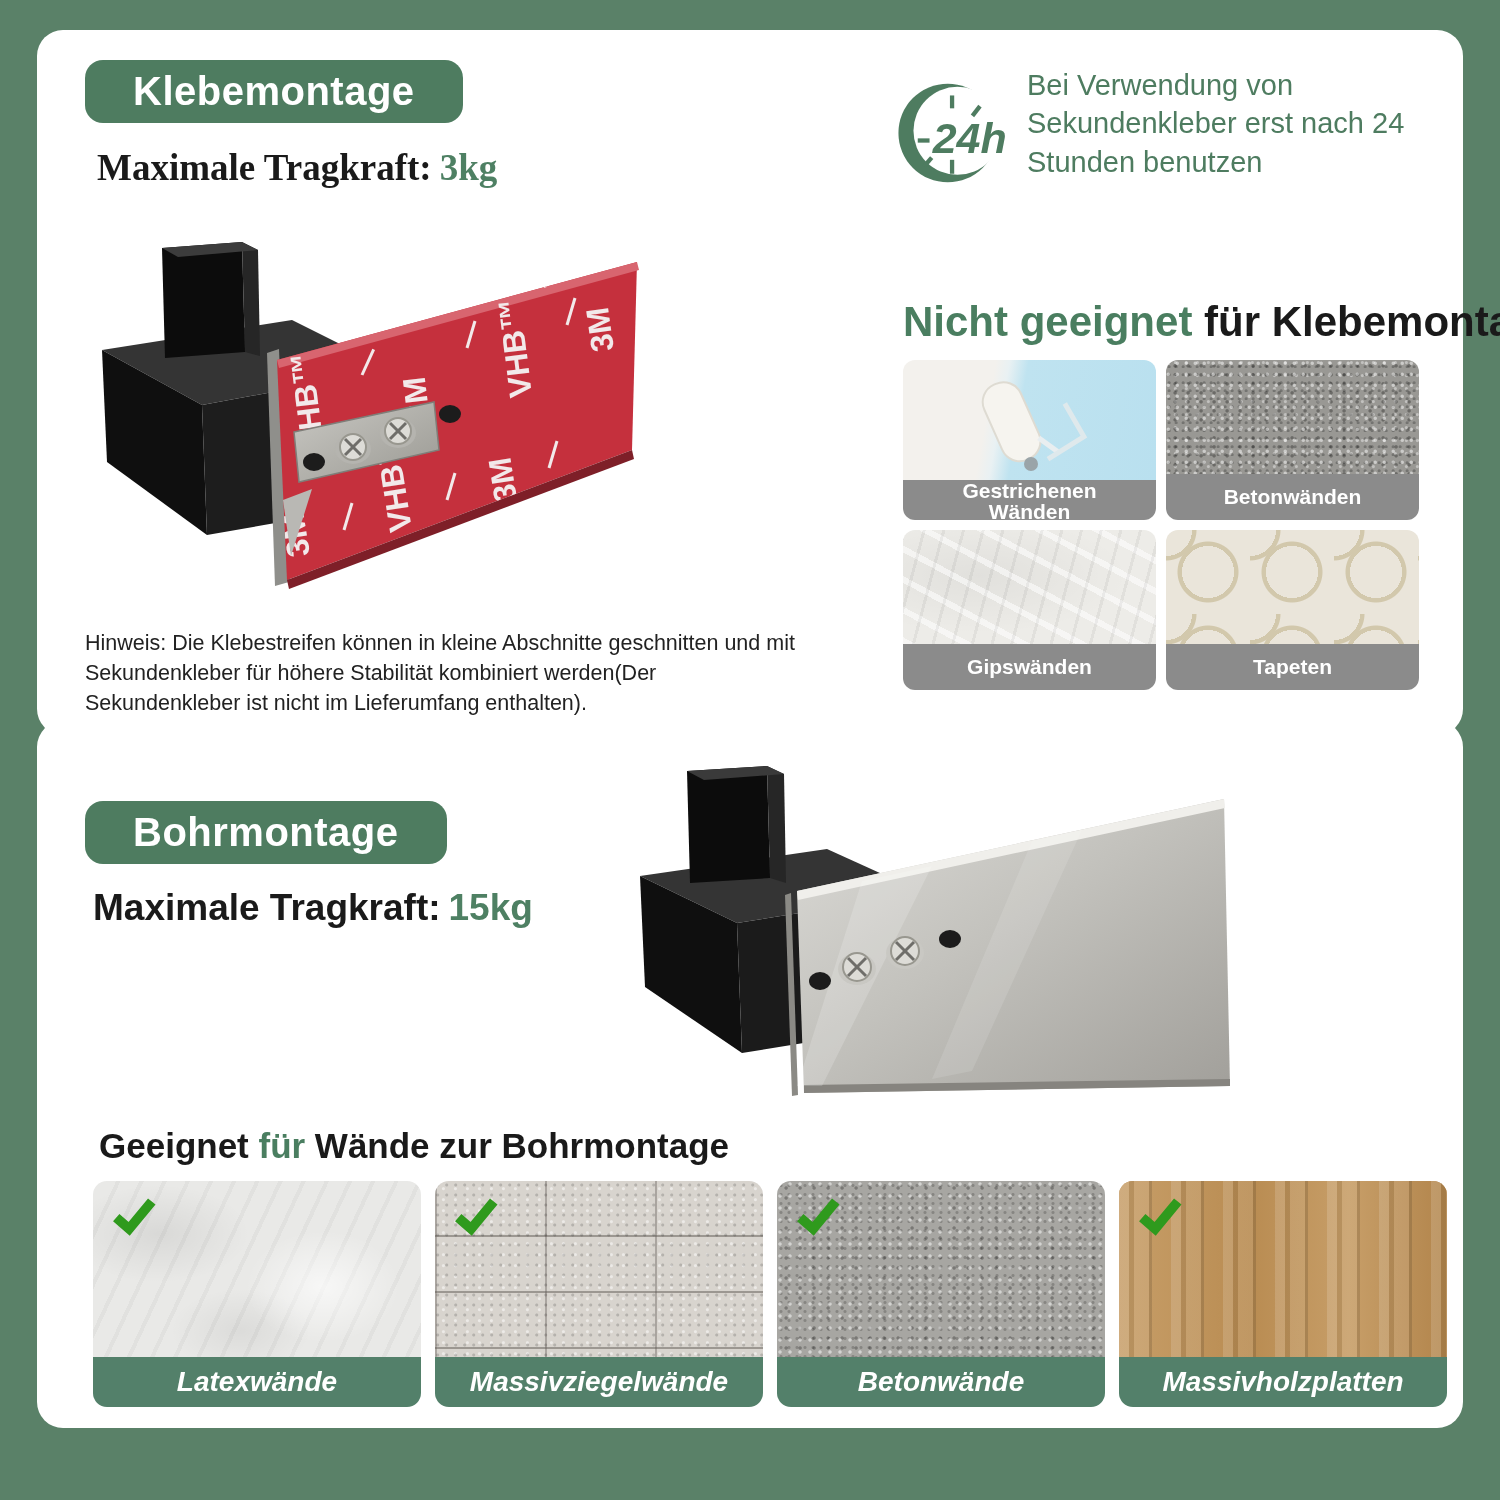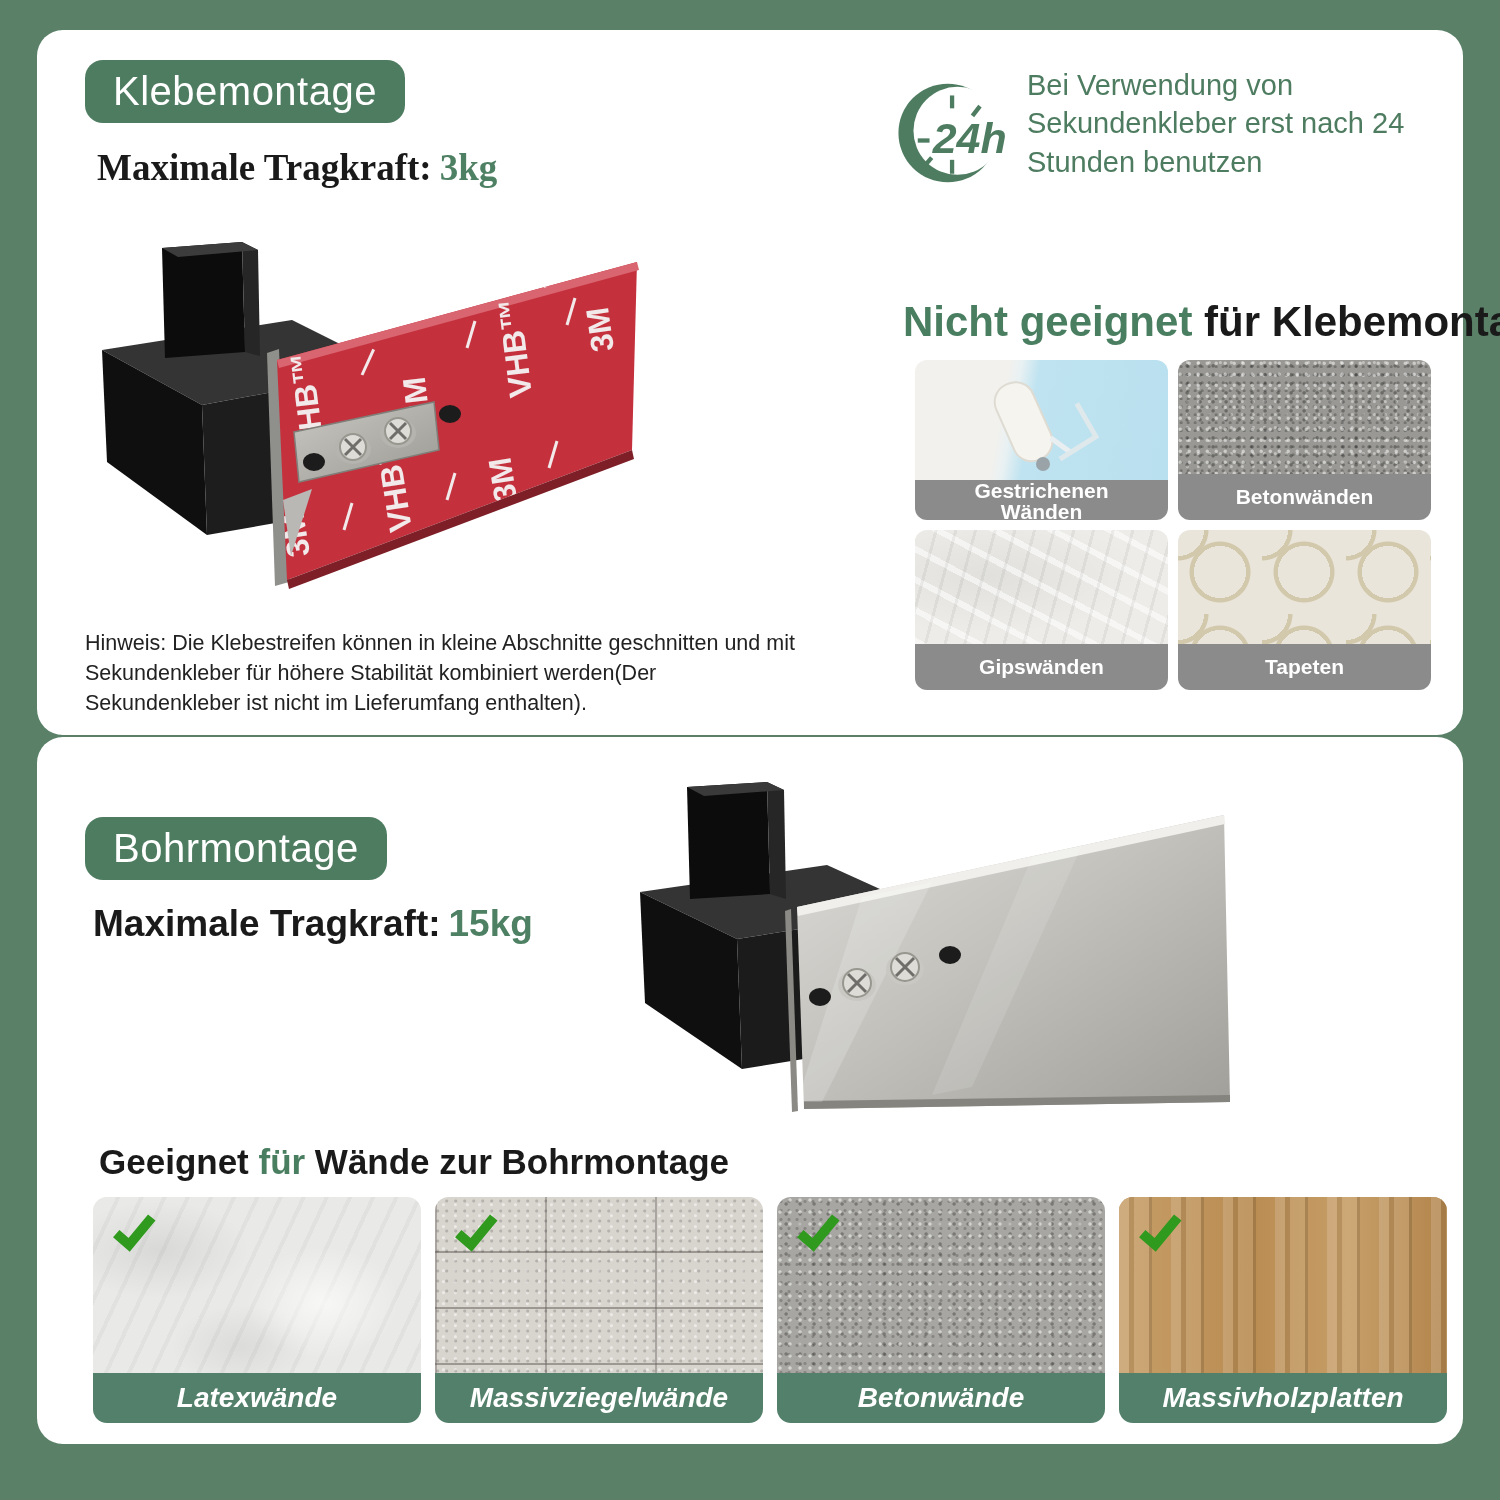--- a/index.html
+++ b/index.html
@@ -1,37 +1,37 @@
 <!DOCTYPE html>
 <html><head>
 <meta charset="utf-8">
 <style>
   html,body{margin:0;padding:0;background:#5A8168;}
   .canvas{position:relative;width:1500px;height:1500px;background:#5A8168;overflow:hidden;
           font-family:"Liberation Sans",sans-serif;color:#1a1a1a;}
   .card{position:absolute;left:37px;width:1426px;background:#ffffff;border-radius:26px;}
   #card-adhesive{top:30px;height:705px;}
-  #card-drill{top:737px;height:707px;}
+  #card-drill{top:721px;height:707px;}
 
   .badge{position:absolute;display:inline-block;background:#4E7C60;color:#fff;
-         font-size:40px;font-weight:400;padding:9px 28px;border-radius:18px;letter-spacing:.5px;}
+         font-size:40px;font-weight:700;padding:9px 48px;border-radius:18px;letter-spacing:.5px;}
   .capacity{position:absolute;font-size:37px;font-weight:700;white-space:nowrap;}
   .capacity .val{color:#4E8063;margin-left:8px;}
 
   .clock-note{position:absolute;color:#4E7C60;font-size:29px;line-height:1.32;font-weight:500;width:440px;}
   .clock-icon{position:absolute;}
 
   .section-heading{position:absolute;font-size:42px;font-weight:700;white-space:nowrap;}
   .section-heading .green{color:#4A7E60;}
 
   .hint{position:absolute;font-size:21.5px;line-height:1.4;color:#222;width:715px;}
 
   
   .wall-grid{position:absolute;display:grid;grid-template-columns:253px 253px;gap:10px;}
-  .wall-cell{width:253px;height:160px;border-radius:12px;overflow:hidden;display:flex;flex-direction:column;margin-left:12px;}
+  .wall-cell{width:253px;height:160px;border-radius:12px;overflow:hidden;display:flex;flex-direction:column;}
   .wall-photo{flex:1;position:relative;}
   .wall-label{height:46px;background:rgba(134,134,134,.96);color:#fff;font-weight:700;font-size:21px;
               display:flex;align-items:center;justify-content:center;text-align:center;line-height:1.02;padding:0 40px;}
 
   
   .tile-row{position:absolute;display:flex;gap:14px;}
   .tile{width:328px;height:226px;border-radius:14px;overflow:hidden;display:flex;flex-direction:column;}
   .tile-photo{flex:1;position:relative;}
   .tile-label{height:50px;background:#53806A;color:#fff;font-weight:600;font-size:28px;
               display:flex;align-items:center;justify-content:center;white-space:nowrap;}

